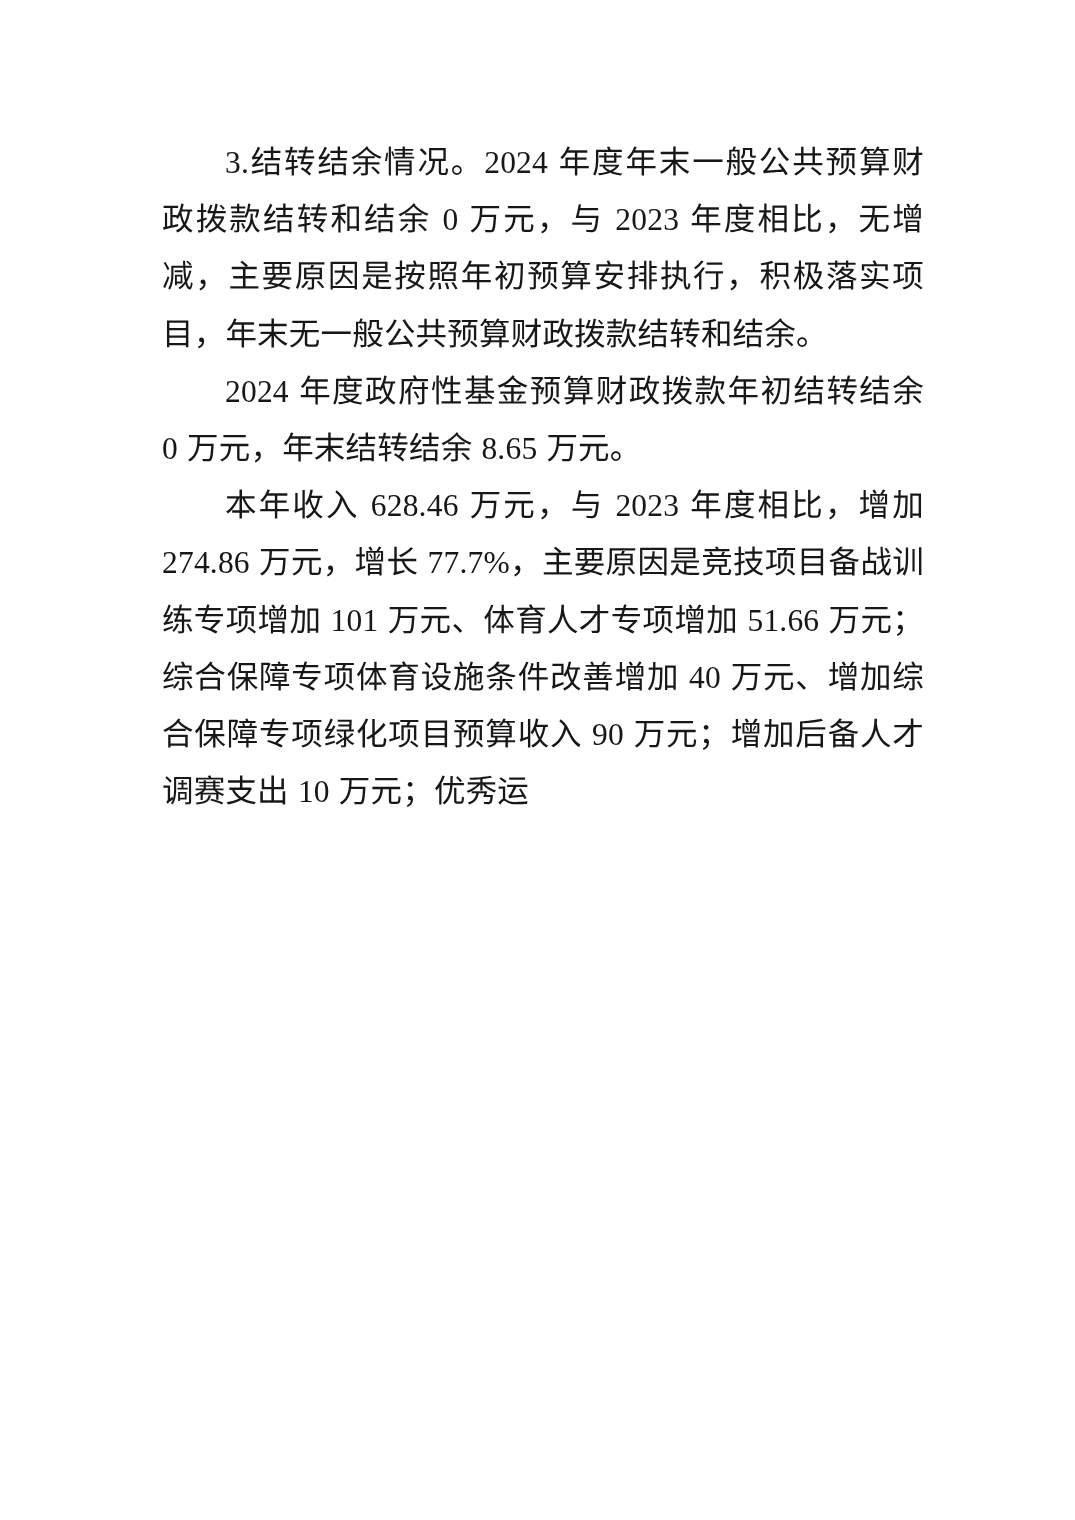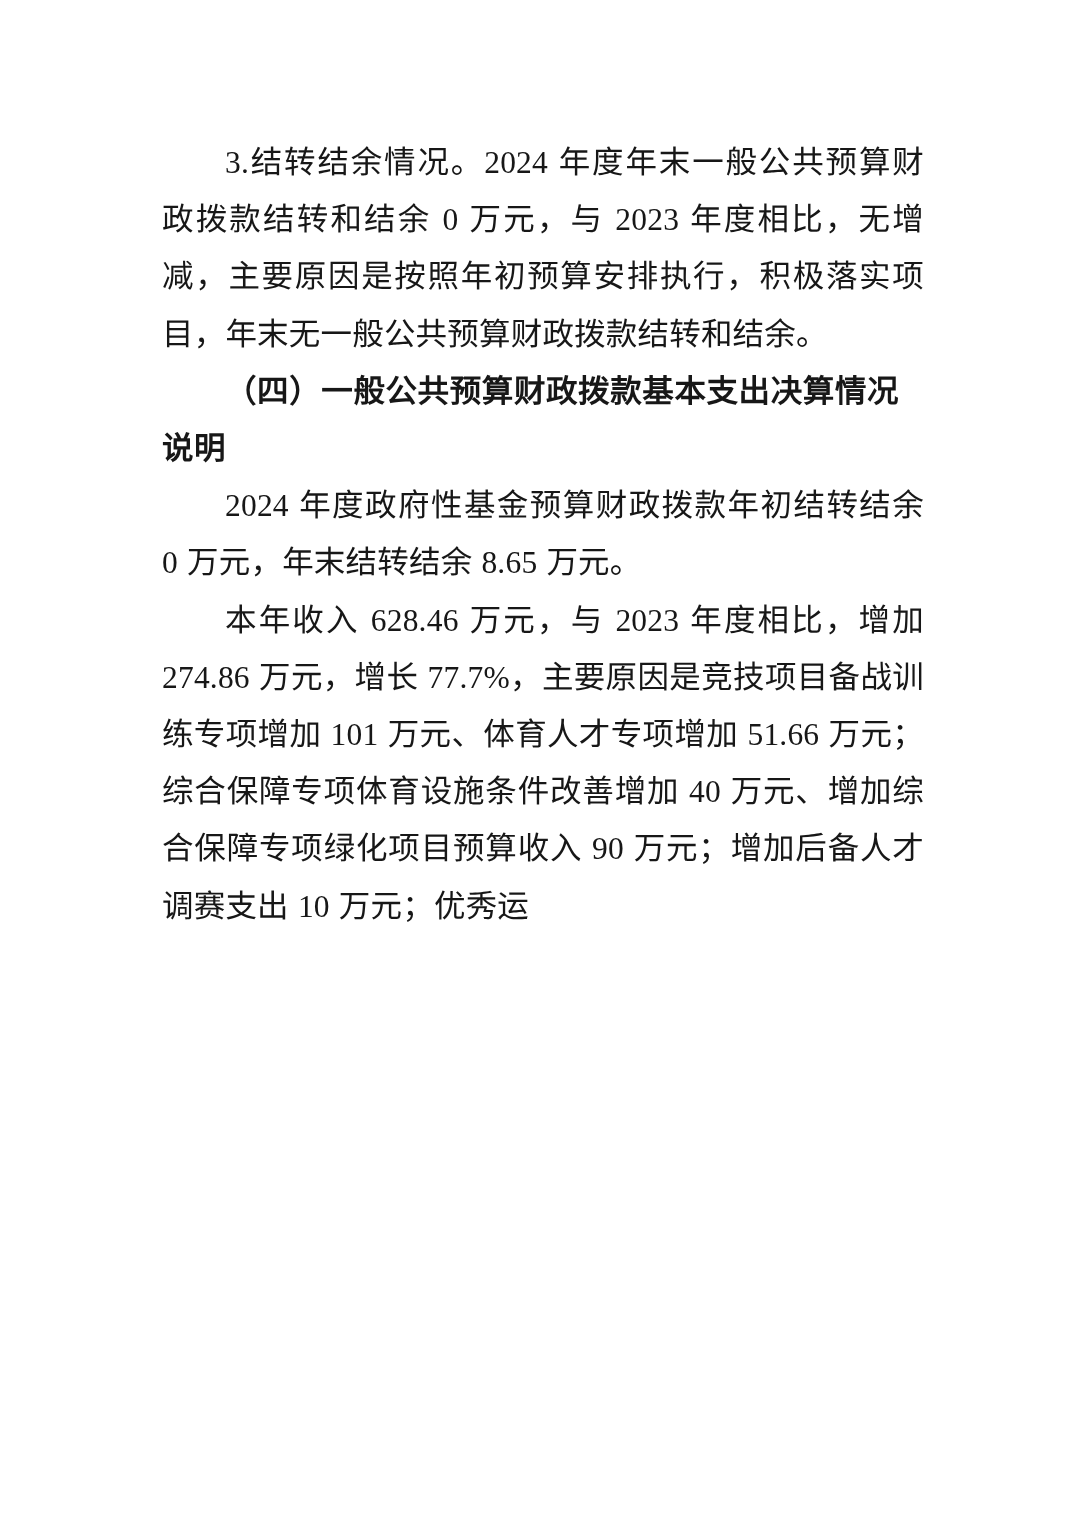--- a/index.html
+++ b/index.html
@@ -75,21 +75,20 @@
 </style>
 </head>
 <body>
 
 <div class="page" style="background: rgb(255, 255, 255); color: rgb(23, 23, 23);">
 
   <div class="text-column">
 
     <p class="para">3.结转结余情况。2024 年度年末一般公共预算财政拨款结转和结余 0 万元，与 2023 年度相比，无增减，主要原因是按照年初预算安排执行，积极落实项目，年末无一般公共预算财政拨款结转和结余。</p>
 
-    <p class="heading">（四）一般公共预算财政拨款基本支出决算情况说明</p>
 
 
 
 
     <p class="para">2024 年度政府性基金预算财政拨款年初结转结余 0 万元，年末结转结余 8.65 万元。</p>
 
     <p class="para">本年收入 628.46 万元，与 2023 年度相比，增加 274.86 万元，增长 77.7%，主要原因是竞技项目备战训练专项增加 101 万元、体育人才专项增加 51.66 万元；综合保障专项体育设施条件改善增加 40 万元、增加综合保障专项绿化项目预算收入 90 万元；增加后备人才调赛支出 10 万元；优秀运</p>
 
   </div>
 

